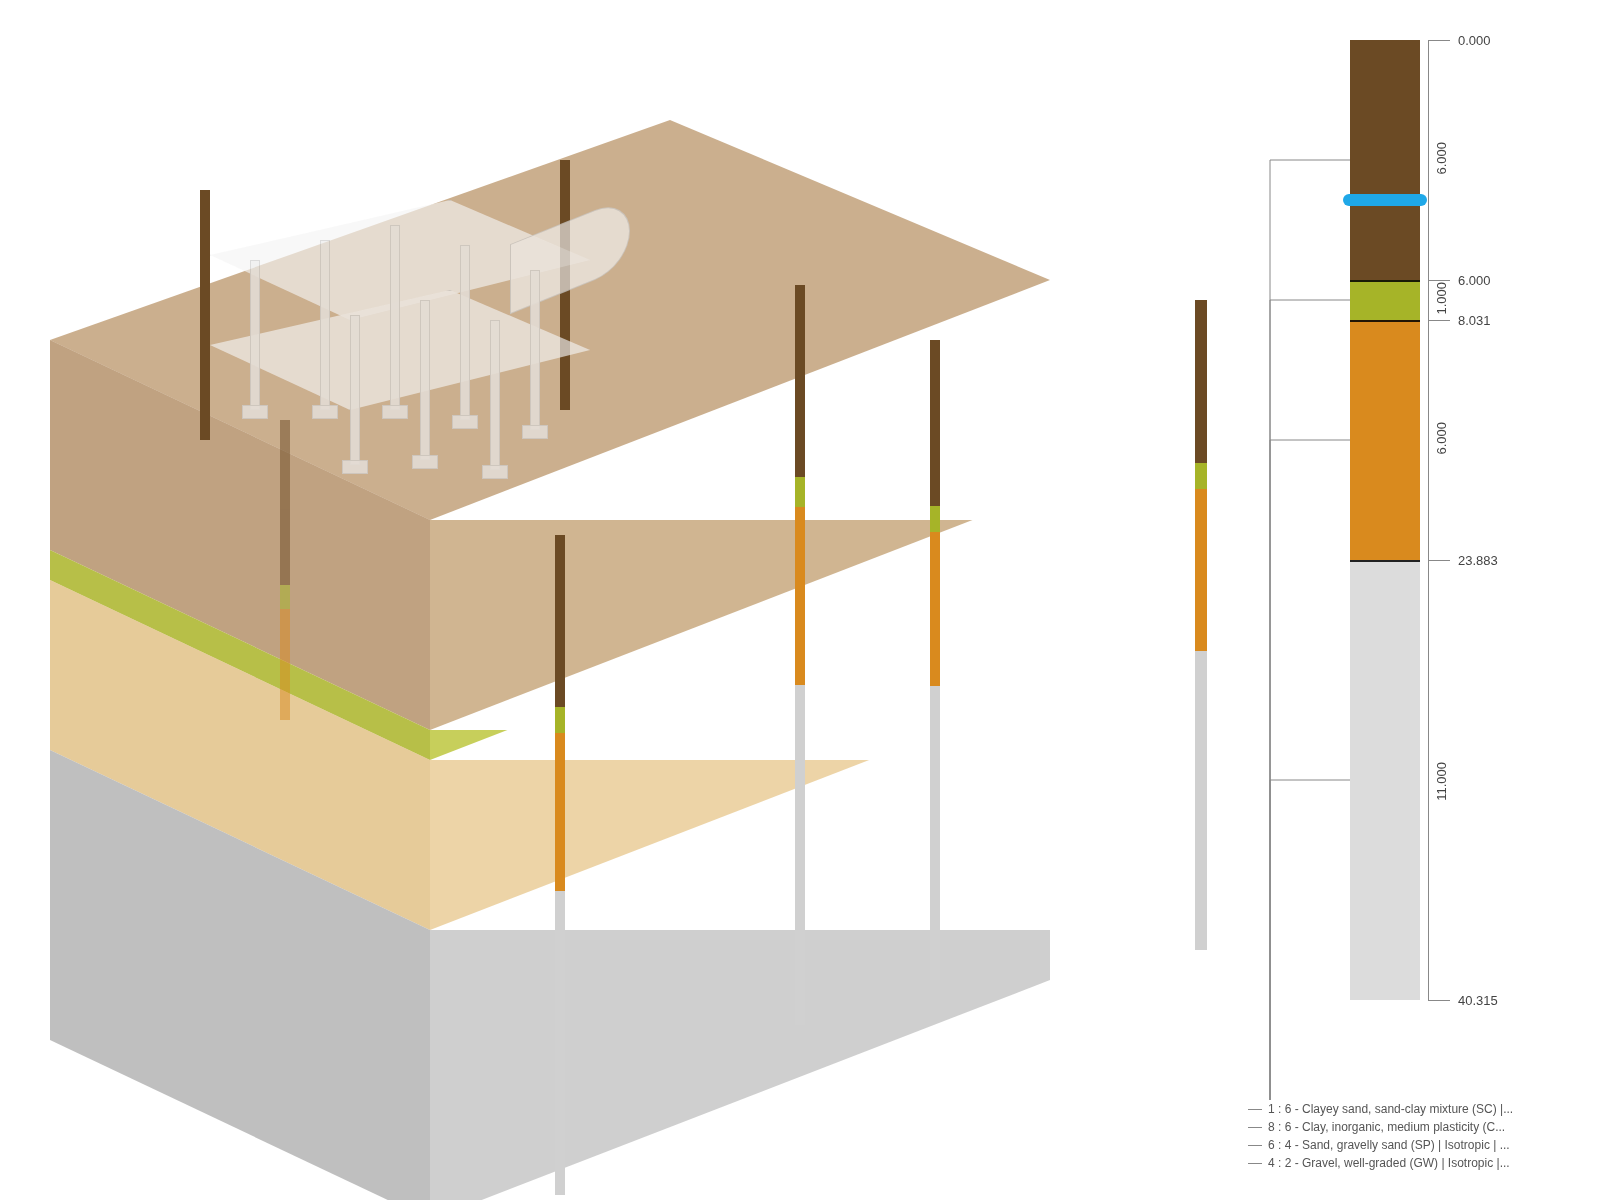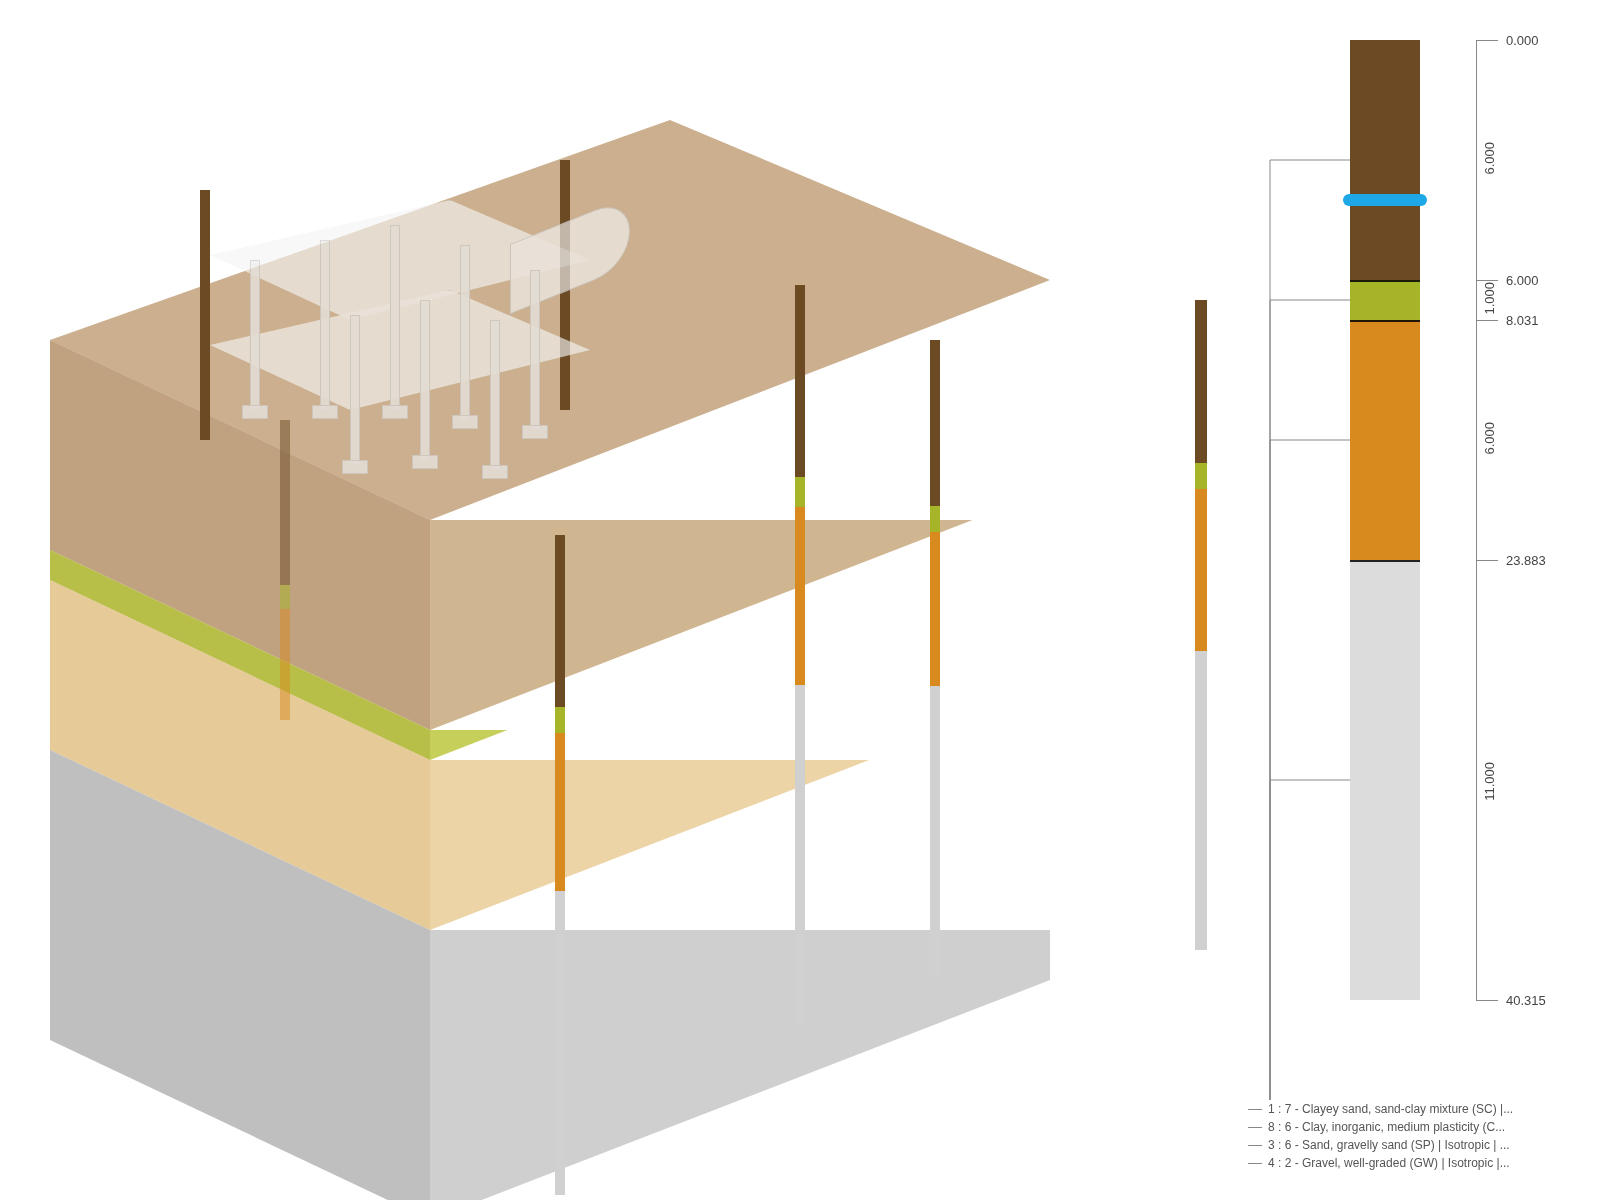--- a/index.html
+++ b/index.html
@@ -122,21 +122,21 @@
   .profile .strat { width:100%; }
   .water-mark {
     position:absolute;
     left:1343px; width:84px; height:12px;
     background:#1fa8e8; border-radius:6px;
   }
 
   
   .depth-axis {
     position:absolute;
-    left:1476px; top:40px;
+    left:1428px; top:40px;
     width:120px;
     font-size:13px; color:#555;
   }
   .tick {
     position:absolute; left:0; height:1px; width:22px;
     border-top:1px solid #888;
   }
   .tick-label {
     position:absolute; left:30px; transform:translateY(-50%);
     font-size:13px; color:#444;
@@ -289,27 +289,27 @@
 <svg class="leaders" width="170" height="1080" id="leaders-svg">
     <polyline points="100,120 20,120 20,1067 0,1067" fill="none" stroke="#888"></polyline>
     <polyline points="100,260 20,260 20,1085 0,1085" fill="none" stroke="#888"></polyline>
     <polyline points="100,400 20,400 20,1103 0,1103" fill="none" stroke="#888"></polyline>
     <polyline points="100,740 20,740 20,1121 0,1121" fill="none" stroke="#888"></polyline>
   </svg>
 
 <div class="legend" id="legend-box">
     <div class="legend-row">
       <span class="legend-tick"></span>
-      <span>1 : 7 - Clayey sand, sand-clay mixture (SC) |...</span>
+      <span>1 : 6 - Clayey sand, sand-clay mixture (SC) |...</span>
     </div>
     <div class="legend-row">
       <span class="legend-tick"></span>
       <span>8 : 6 - Clay, inorganic, medium plasticity (C...</span>
     </div>
     <div class="legend-row">
       <span class="legend-tick"></span>
-      <span>3 : 6 - Sand, gravelly sand (SP) | Isotropic | ...</span>
+      <span>6 : 4 - Sand, gravelly sand (SP) | Isotropic | ...</span>
     </div>
     <div class="legend-row">
       <span class="legend-tick"></span>
       <span>4 : 2 - Gravel, well-graded (GW) | Isotropic |...</span>
     </div>
   </div>
 
 </body></html>

